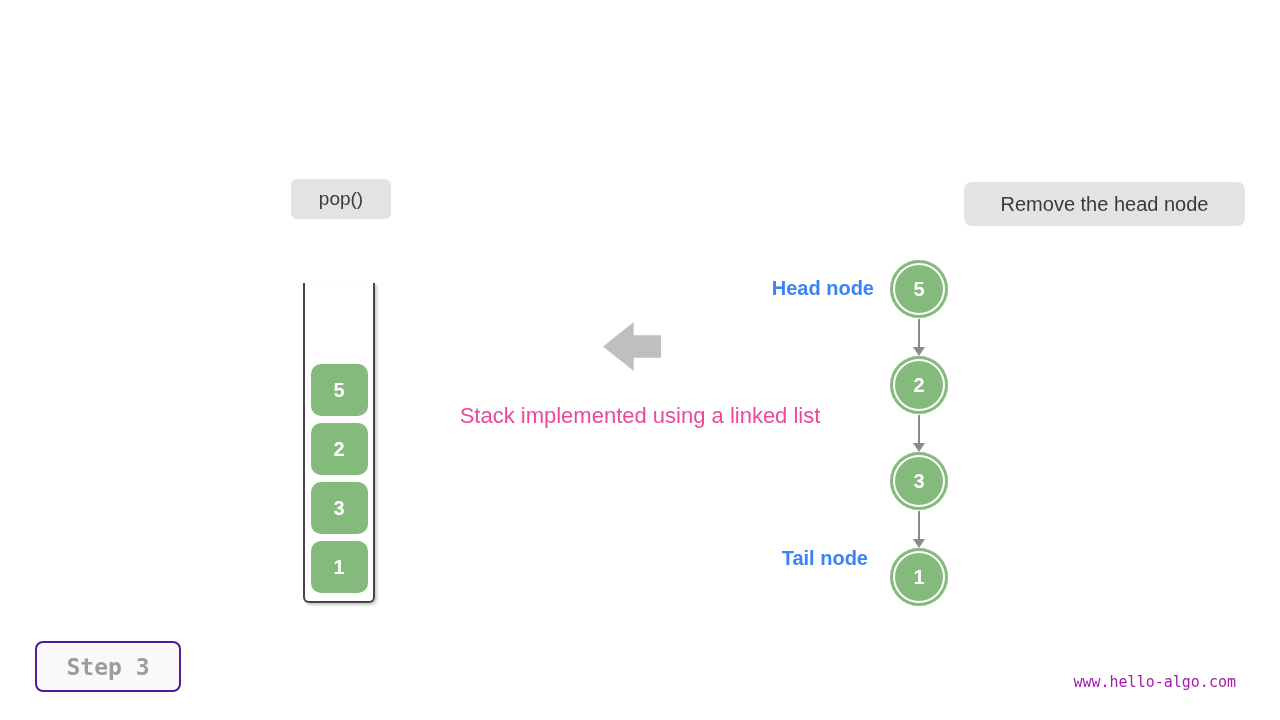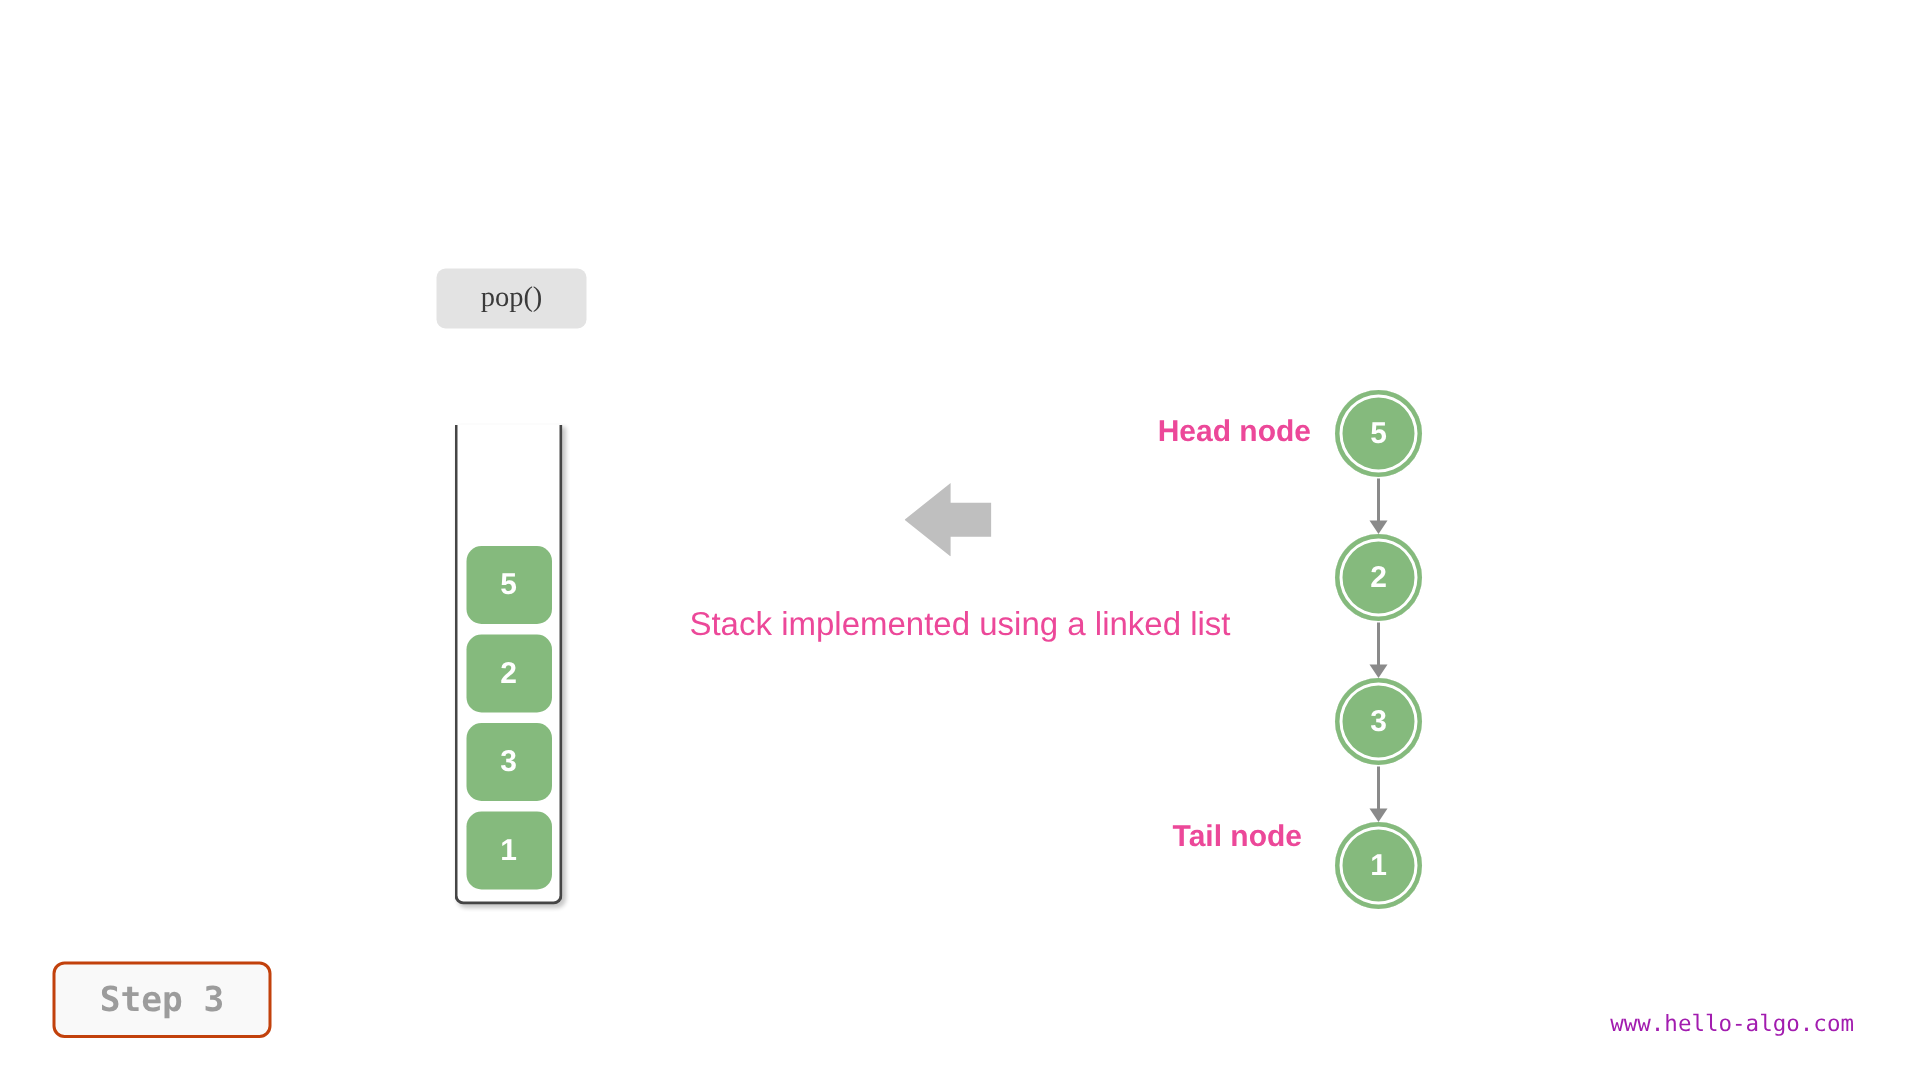--- a/index.html
+++ b/index.html
@@ -17,21 +17,21 @@
     position: absolute;
     background: #e3e3e3;
     color: #3a3a3a;
     display: flex;
     align-items: center;
     justify-content: center;
   }
   .pop-pill {
     left: 291px; top: 179px; width: 100px; height: 40px;
     border-radius: 6px;
-    font-family: Liberation Serif, serif;
+    font-family: Liberation Sans, sans-serif;
     font-size: 19px;
   }
   .remove-pill {
     left: 964px; top: 182px; width: 281px; height: 44px;
     border-radius: 8px;
     font-size: 20px;
   }
   
   .stack {
     position: absolute;
@@ -110,30 +110,30 @@
     width: 0; height: 0;
     border-left: 6px solid transparent;
     border-right: 6px solid transparent;
     border-top: 9px solid #8a8a8a;
   }
   
   .node-label {
     position: absolute;
     font-size: 20px;
     font-weight: bold;
-    color: #ec4899;
+    color: #3b82f6;
     text-align: right;
   }
   .head-label { right: 406px; top: 277px; }
   .tail-label { right: 412px; top: 547px; }
   
   .step-badge {
     position: absolute;
     left: 35px; top: 641px; width: 146px; height: 51px;
-    border: 2px solid #c2410c;
+    border: 2px solid #4c1d95;
     border-radius: 8px;
     background: #f9f9f9;
     color: #9c9c9c;
     font-family: "DejaVu Sans Mono", "Liberation Mono", monospace;
     font-size: 23px;
     font-weight: bold;
     display: flex;
     align-items: center;
     justify-content: center;
   }
@@ -146,20 +146,21 @@
     color: #a21caf;
   }
 </style>
 </head>
 <body>
 
 <div class="canvas">
 
   <div class="pill pop-pill">pop()</div>
 
+  <div class="pill remove-pill">Remove the head node</div>
 
   <div class="stack">
     <div class="stack-item">5</div>
     <div class="stack-item">2</div>
     <div class="stack-item">3</div>
     <div class="stack-item">1</div>
   </div>
 
   <div class="big-arrow"></div>
 

